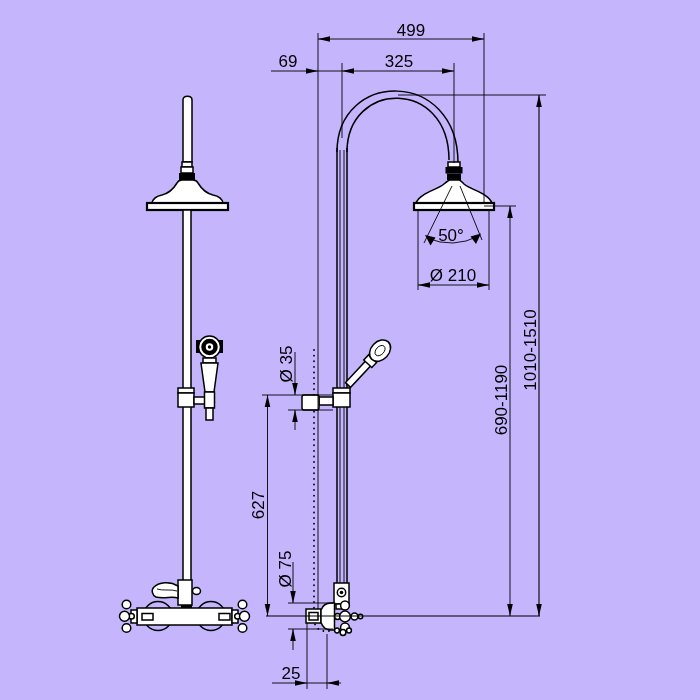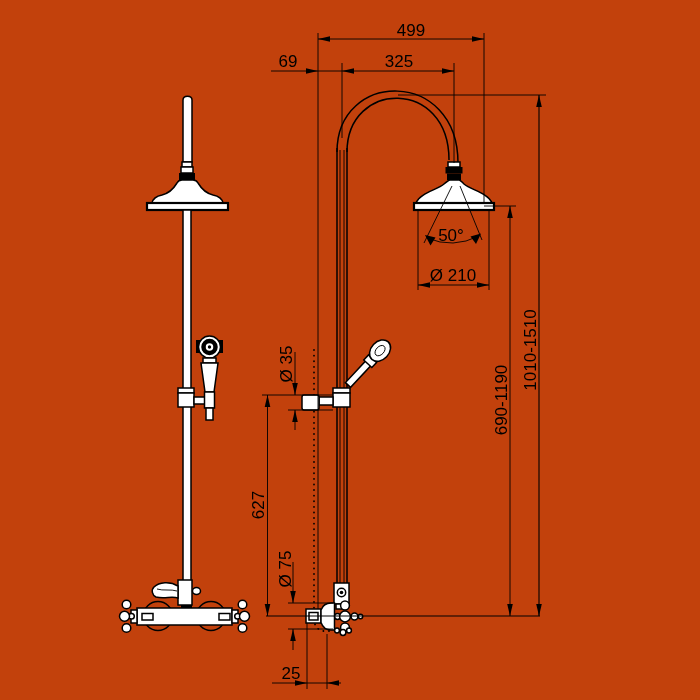--- a/index.html
+++ b/index.html
@@ -1,16 +1,16 @@
 <!DOCTYPE html>
 <html><head>
 <meta charset="utf-8">
 <style>
   html,body{margin:0;padding:0;background:#fff;}
-  .stage{width:700px;height:700px;position:relative;background:#c2410c;overflow:hidden;}
+  .stage{width:700px;height:700px;position:relative;background:#c4b5fd;overflow:hidden;}
   svg{display:block;}
   .dim-text{font-family:"Liberation Sans",sans-serif;font-size:17px;fill:#000;}
   .thin{stroke:#000;stroke-width:0.9;fill:none;}
   .med{stroke:#000;stroke-width:1.5;fill:#fff;}
   .medn{stroke:#000;stroke-width:1.5;fill:none;}
   .thick{stroke:#000;stroke-width:2.2;fill:#fff;}
   .arrow{fill:#000;stroke:none;}
   .blk{fill:#000;stroke:none;}
 </style>
 </head>

